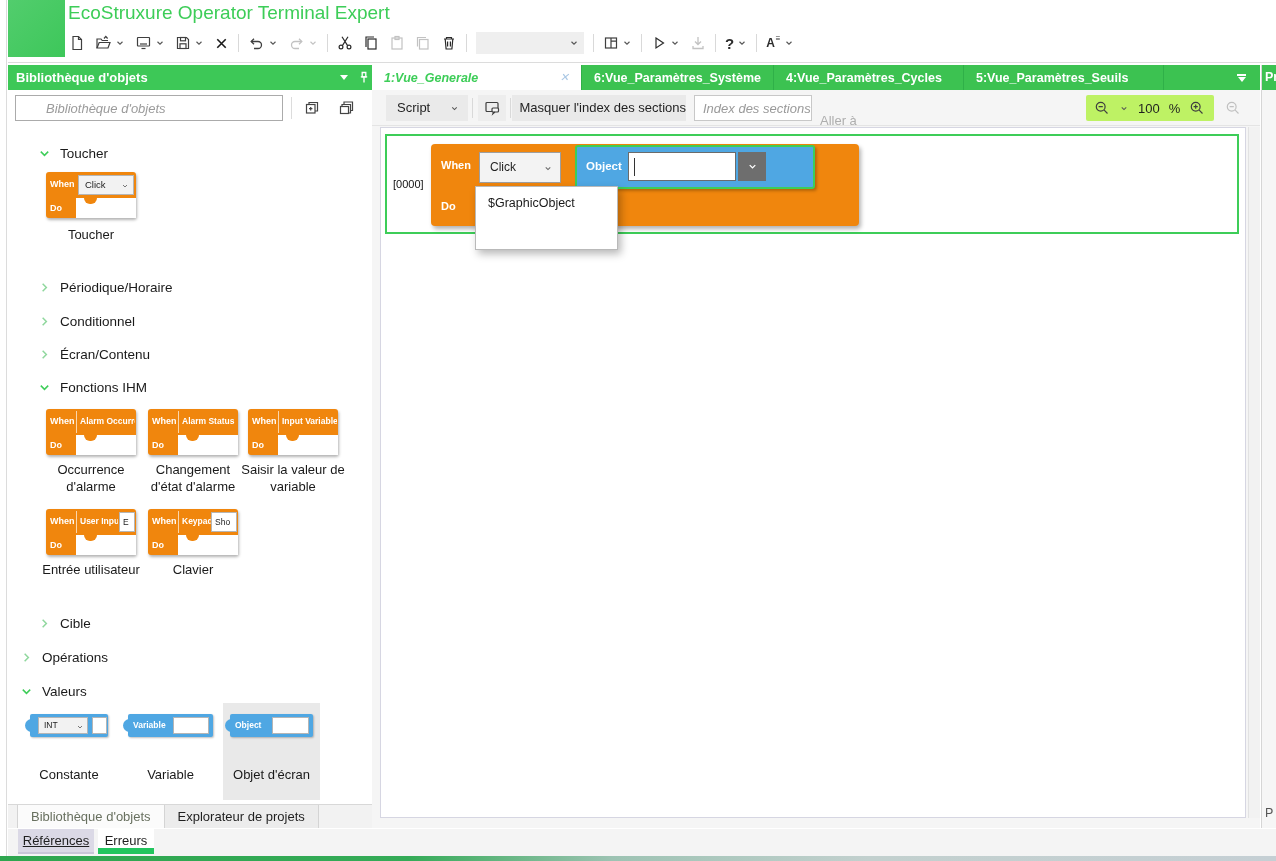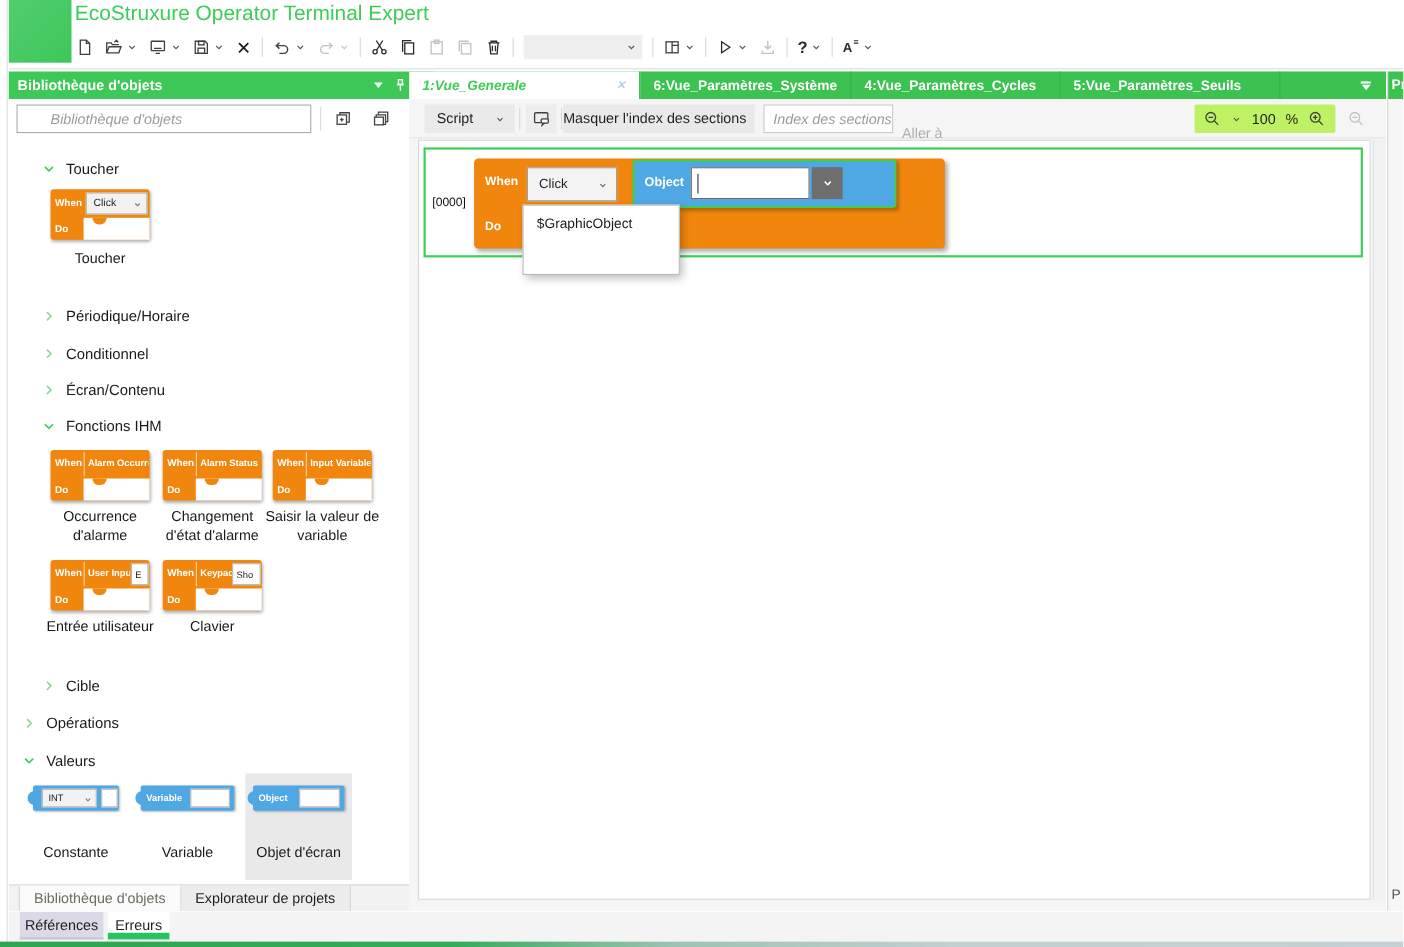--- a/index.html
+++ b/index.html
@@ -62,41 +62,41 @@
   .lib-thumb { position:absolute; right:1px; top:134px; width:7px; height:285px; background:#dedede; }
 
   .lib-tabs { position:absolute; left:0; right:0; bottom:0; height:24px; background:#f2f2f2; border-top:1px solid #d8d8d8; display:flex; font-size:13px; }
   .lib-tab { height:100%; line-height:23px; padding:0 13px; border-right:1px solid #d4d4d4; }
   .lib-tab.on { background:#fbfbfb; color:#68705f; margin-left:9px; border-left:1px solid #d4d4d4; }
   .lib-tab.off { background:#ececec; color:#1f1f1f; }
 
   
   .status-row { position:absolute; left:8px; right:0; top:829px; height:27px; background:#f4f4f4; }
   .stab { position:absolute; top:0; height:25px; line-height:24px; text-align:center; font-size:13px; color:#1f1f1f; }
-  .stab.ref { left:10px; width:76px; background:#dbd9e6; border-bottom:2px solid #c9c6d8; }
+  .stab.ref { left:10px; width:76px; background:#dbd9e6; border-bottom:2px solid #c9c6d8;text-decoration:underline; }
   .stab.err { left:90px; width:56px; background:#fff; border-bottom:6px solid #22c55e; }
   .bottom-strip { position:absolute; left:0; right:0; bottom:0; height:5px; background:linear-gradient(90deg,#2ea64f 0%,#34ab57 32%,#9dc3b3 48%,#c2d0ce 68%,#c5cfd4 100%); }
 
   
   .main { position:absolute; left:372px; top:65px; width:888px; height:763px; background:#f5f5f5; }
   .doc-tabbar { position:absolute; left:0; top:0; width:888px; height:25px; background:#3cc251; display:flex; }
   .dtab { height:100%; display:flex; align-items:center; padding:0 12px; font-size:12.5px; font-weight:bold; color:#fff; border-right:1px solid #2fb048; white-space:nowrap; overflow:hidden; }
   .dtab.on { background:#fff; color:#3dcd58; width:210px;font-style:italic; }
   .dtab .x { margin-left:auto; color:#a9c7e4; font-size:11px; font-weight:normal; }
   .tab-fill { flex:1; display:flex; align-items:center; justify-content:flex-end; padding-right:14px; }
   .dd-stack { display:flex; flex-direction:column; align-items:center; gap:1px; }
   .dd-bar { width:9px; height:2px; background:#fff; }
   .dd-tri { width:0; height:0; border-left:4.5px solid transparent; border-right:4.5px solid transparent; border-top:5px solid #fff; }
 
   .script-bar { position:absolute; left:0; top:25px; width:888px; height:36px; background:#f5f5f5; border-bottom:1px solid #e4e4e4; }
   .mode-combo { position:absolute; left:14px; top:5px; width:82px; height:26px; background:#eaeaea; font-size:13px; color:#1f1f1f; line-height:26px; padding-left:11px; }
   .mode-combo svg { position:absolute; right:8px; top:9px; }
   .sb-sep { position:absolute; top:8px; width:1px; height:20px; background:#d9d9d9; }
   .sb-iconbtn { position:absolute; left:106px; top:5px; width:28px; height:26px; display:flex; align-items:center; justify-content:center; background:#ededed; }
-  .hide-btn { position:absolute; left:140px; top:5px; width:174px; height:26px; background:#e9e9e9; font-size:13px; color:#1f1f1f; text-align:left; line-height:26px; }
+  .hide-btn { position:absolute; left:140px; top:5px; width:174px; height:26px; background:#e9e9e9; font-size:13px; color:#1f1f1f; text-align:right; line-height:26px; }
   .idx-input { position:absolute; left:322px; top:5px; width:118px; height:26px; background:#fff; border:1px solid #c8c8c8; font-style:italic; font-size:13px; color:#444; padding-left:8px; font-family:"Liberation Sans",sans-serif; }
   .idx-input::placeholder { color:#9a9a9a; }
   .goto { position:absolute; left:448px; top:18px; height:26px; line-height:26px; font-size:13px; color:#aeaeae; }
   .zoom-group { position:absolute; left:714px; top:5px; width:128px; height:26px; background:#bef264; display:flex; align-items:center; gap:9px; padding:0 8px; border-radius:2px; font-size:13px; color:#1f1f1f; }
   .zoom-reset { position:absolute; left:848px; top:5px; width:26px; height:26px; display:flex; align-items:center; justify-content:center; }
 
   .canvas { position:absolute; left:8px; top:62px; width:866px; height:691px; background:#fff; border:1px solid #d6d6e2; }
   .section { position:absolute; left:4px; top:6px; width:854px; height:100px; border:2px solid #3dcd58; background:#fff; }
   .sec-idx { position:absolute; left:6px; top:42px; font-size:11px; color:#111; }
   .oblock { position:absolute; left:44px; top:8px; width:428px; height:82px; background:#f0860d; border-radius:4px; box-shadow:2px 3px 4px rgba(0,0,0,.3); }

